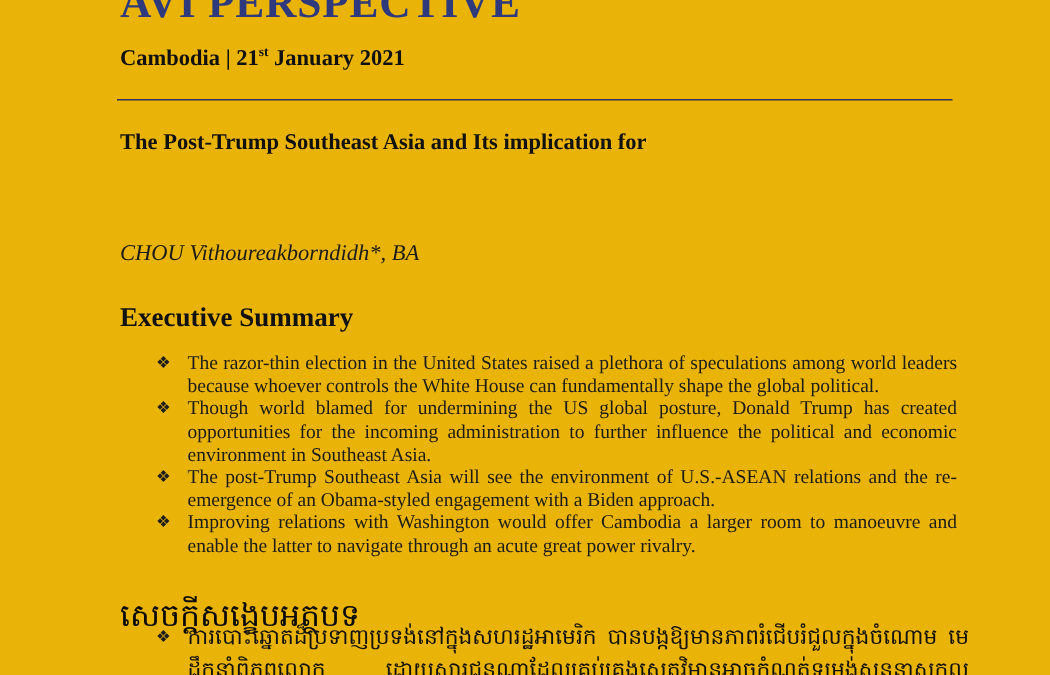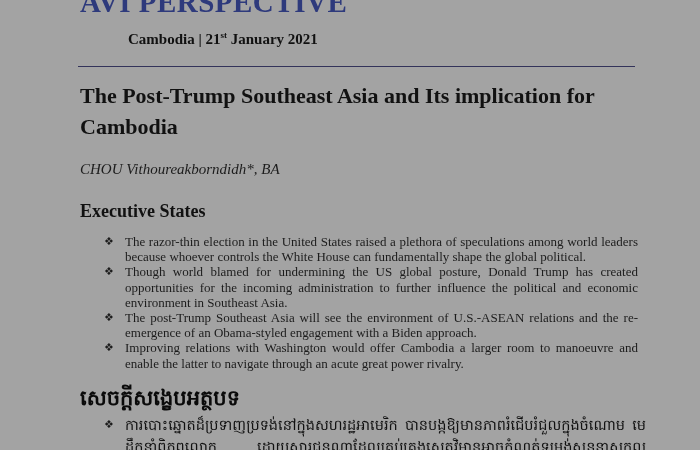--- a/index.html
+++ b/index.html
@@ -4,21 +4,21 @@
 <style>
   html, body {
     margin: 0;
     padding: 0;
     background: #ffffff;
   }
   .page {
     position: relative;
     width: 700px;
     height: 450px;
-    background: #a3a3a3;
+    background: #eab308;
     overflow: hidden;
     font-family: "Liberation Serif", "DejaVu Serif", serif;
     color: #1c1c1c;
   }
   .masthead {
     position: absolute;
     top: -14px;
     left: 80px;
     font-size: 29px;
     line-height: 32px;
@@ -28,41 +28,40 @@
     white-space: nowrap;
   }
   .dateline {
     position: absolute;
     top: 31px;
     left: 80px;
     font-size: 15px;
     font-weight: bold;
     color: #111111;
     white-space: nowrap;
-    margin-left: 48px;
   }
   .dateline sup {
     font-size: 9px;
     vertical-align: super;
     line-height: 0;
   }
   .header-rule {
     position: absolute;
     top: 66px;
     left: 78px;
     width: 557px;
     height: 1px;
     background: #33335a;
   }
   .article-title {
     position: absolute;
     top: 80px;
     left: 80px;
     width: 520px;
-    font-size: 22px;
+    font-size: 15px;
     font-weight: bold;
     line-height: 31px;
     color: #111111;
   }
   .author {
     position: absolute;
     top: 161px;
     left: 80px;
     font-size: 15px;
     font-style: italic;
@@ -95,24 +94,24 @@
     position: absolute;
     left: 0;
     top: 0;
     font-family: "DejaVu Sans", sans-serif;
     font-size: 11px;
     line-height: 15.2px;
     color: #1c1c1c;
   }
   .khmer-heading {
     position: absolute;
-    top: 384px;
+    top: 396px;
     left: 80px;
     font-size: 21px;
-    font-weight: bold;
+    font-weight: normal;
     color: #0a0a0a;
     font-family: "Liberation Serif", "DejaVu Sans", sans-serif;
   }
   .khmer-list {
     position: absolute;
     top: 414px;
     left: 104px;
     width: 542px;
     height: 36px;
     overflow: hidden;
@@ -136,26 +135,25 @@
 <div class="page">
 
   <div class="masthead">AVI PERSPECTIVE</div>
 
   <div class="dateline"><span>Cambodia | 21</span><sup>st</sup><span> January 2021</span></div>
 
   <div class="header-rule"></div>
 
   <div class="article-title">
     <div>The Post-Trump Southeast Asia and Its implication for</div>
-    <div>Cambodia</div>
   </div>
 
   <div class="author">CHOU Vithoureakborndidh*, BA</div>
 
-  <div class="exec-heading">Executive States</div>
+  <div class="exec-heading">Executive Summary</div>
 
   <div class="bullet-list">
     <div class="bullet-item">
       <span class="bullet-glyph">❖</span>
       <span>The razor-thin election in the United States raised a plethora of speculations among world leaders because whoever controls the White House can fundamentally shape the global political.</span>
     </div>
     <div class="bullet-item">
       <span class="bullet-glyph">❖</span>
       <span>Though world blamed for undermining the US global posture, Donald Trump has created opportunities for the incoming administration to further influence the political and economic environment in Southeast Asia.</span>
     </div>

